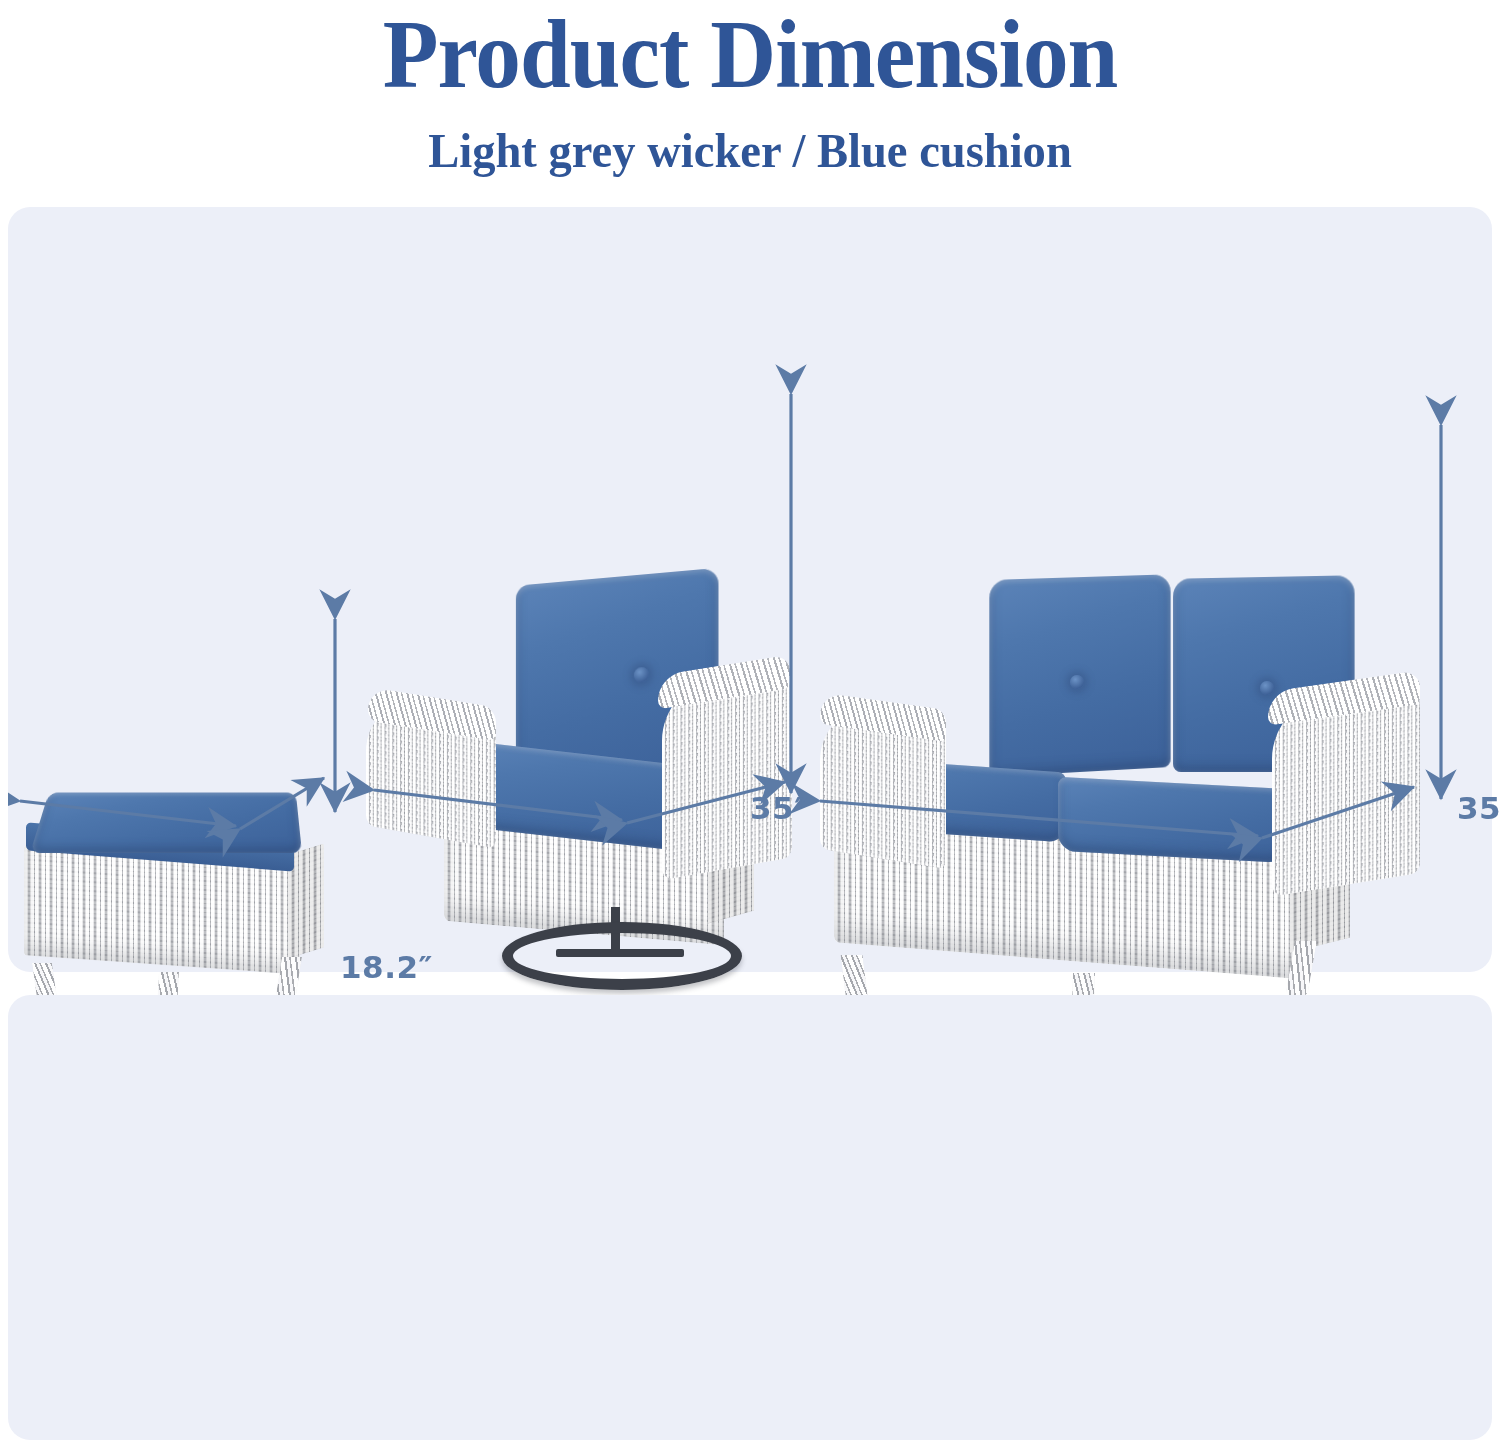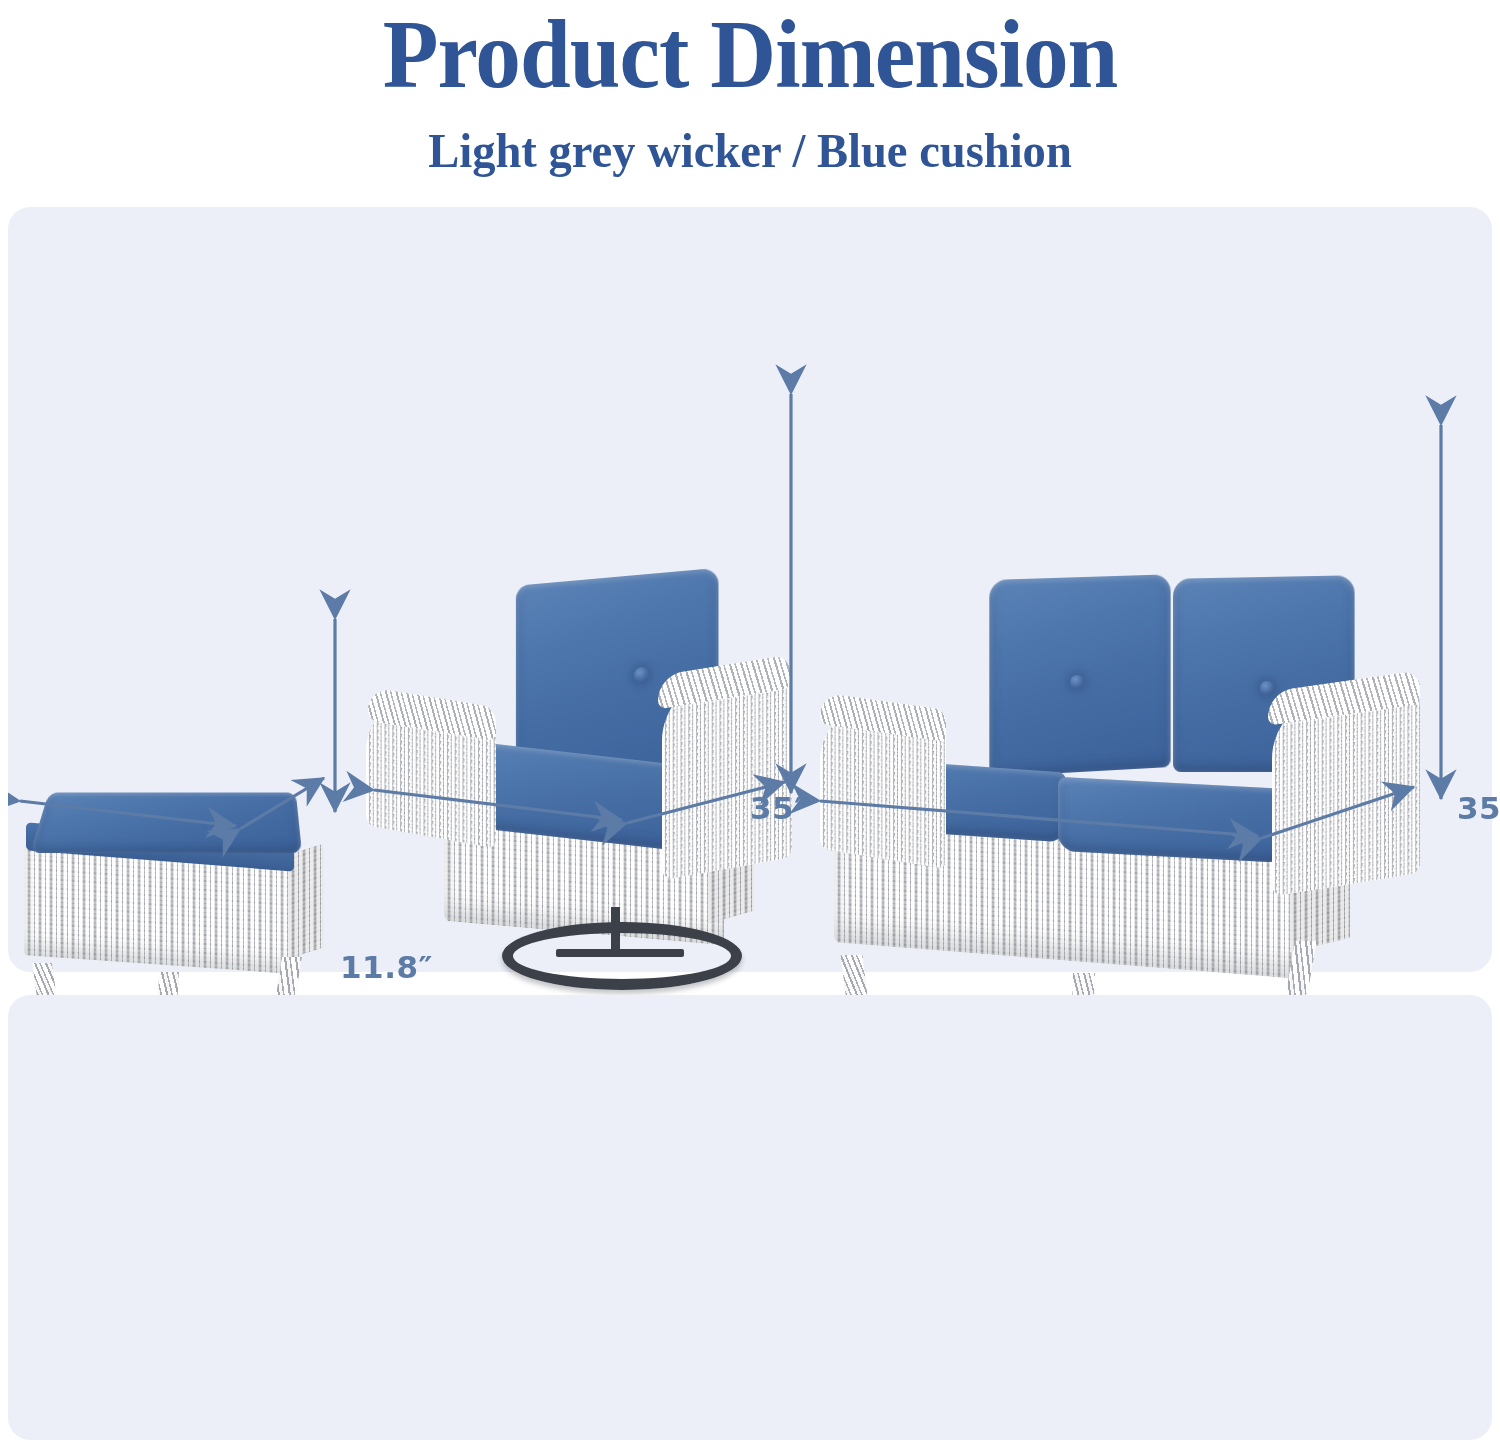--- a/index.html
+++ b/index.html
@@ -409,21 +409,21 @@
       <line x1="812" y1="594" x2="1250" y2="629"></line>
 
       <line x1="1254" y1="631" x2="1406" y2="580"></line>
 
       <line x1="1433" y1="218" x2="1433" y2="592"></line>
     </g>
   </svg>
 
   <div class="dim-label" id="lbl-ott-w">22.8″</div>
   <div class="dim-label" id="lbl-ott-d">22.8″</div>
-  <div class="dim-label" id="lbl-ott-h">11.8″</div>
+  <div class="dim-label" id="lbl-ott-h">18.2″</div>
 
   <div class="dim-label" id="lbl-rk-w">31.75″</div>
   <div class="dim-label" id="lbl-rk-d">32″</div>
   <div class="dim-label" id="lbl-rk-h">35″</div>
 
   <div class="dim-label" id="lbl-ls-w">53″</div>
   <div class="dim-label" id="lbl-ls-d">35″</div>
   <div class="dim-label" id="lbl-ls-h">35″</div>
 
   <div class="badge" id="badge-ottoman">Ottoman x 2</div>

